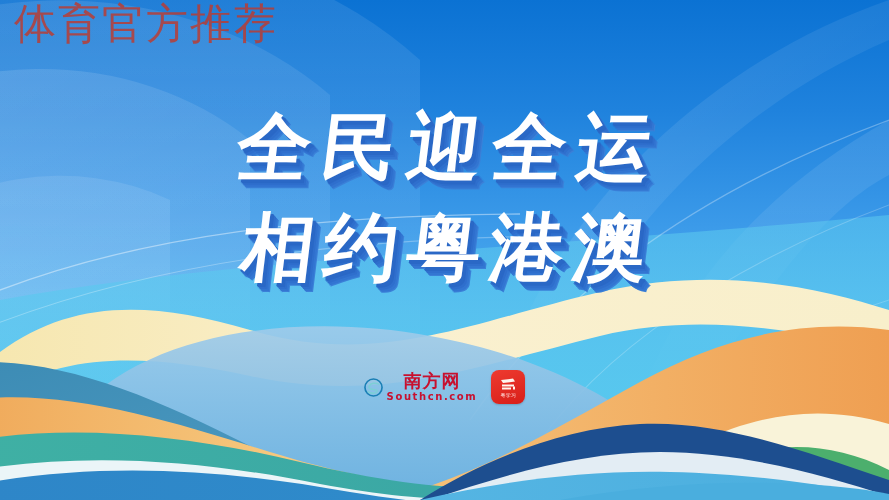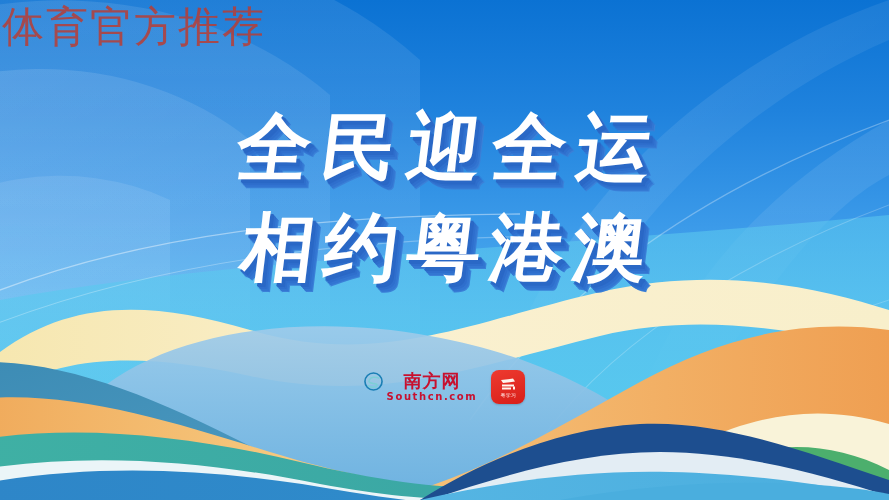--- a/index.html
+++ b/index.html
@@ -10,22 +10,22 @@
     width:889px;height:500px;
     overflow:hidden;
     background:linear-gradient(180deg,#0b72d3 0%,#1f82dd 22%,#3b9ae9 45%,#4fb0ef 62%,#52c3ee 78%,#4fc0ea 100%);
   }
 
   .layer{position:absolute;left:0;top:0;width:889px;height:500px;}
   .layer svg{display:block;width:889px;height:500px;}
 
   
   #watermark{
-    position:absolute;left:2px;top:2px;
-    font-family:Liberation Sans, sans-serif;
+    position:absolute;left:14px;top:2px;
+    font-family:Liberation Mono, monospace;
     font-size:42px;line-height:50px;
     letter-spacing:2px;
     color:#c0392b;
     opacity:.80;
     white-space:nowrap;
     z-index:40;
   }
 
   
   #headline{
@@ -52,21 +52,21 @@
   }
   #line1{letter-spacing:11px;padding-left:11px;}
   #line2{letter-spacing:9px;padding-left:9px;margin-top:14px;}
 
   
   #logos{
     position:absolute;left:0;top:370px;width:889px;
     display:flex;justify-content:center;align-items:center;gap:14px;
     z-index:35;
   }
-  #southcn-logo{display:flex;align-items:flex-start;gap:4px;}
+  #southcn-logo{display:flex;align-items:center;gap:4px;}
   .s-mark{width:19px;height:19px;flex:none;}
   .s-text{display:flex;flex-direction:column;align-items:center;line-height:1;}
   .s-cn{
     font-family:"DejaVu Serif","Liberation Serif",serif;
     font-weight:bold;font-size:18px;color:#c8102e;letter-spacing:1px;
   }
   .s-en{
     font-family:"DejaVu Sans","Liberation Sans",sans-serif;
     font-weight:bold;font-size:10px;color:#c8102e;letter-spacing:1.6px;margin-top:2px;
   }

